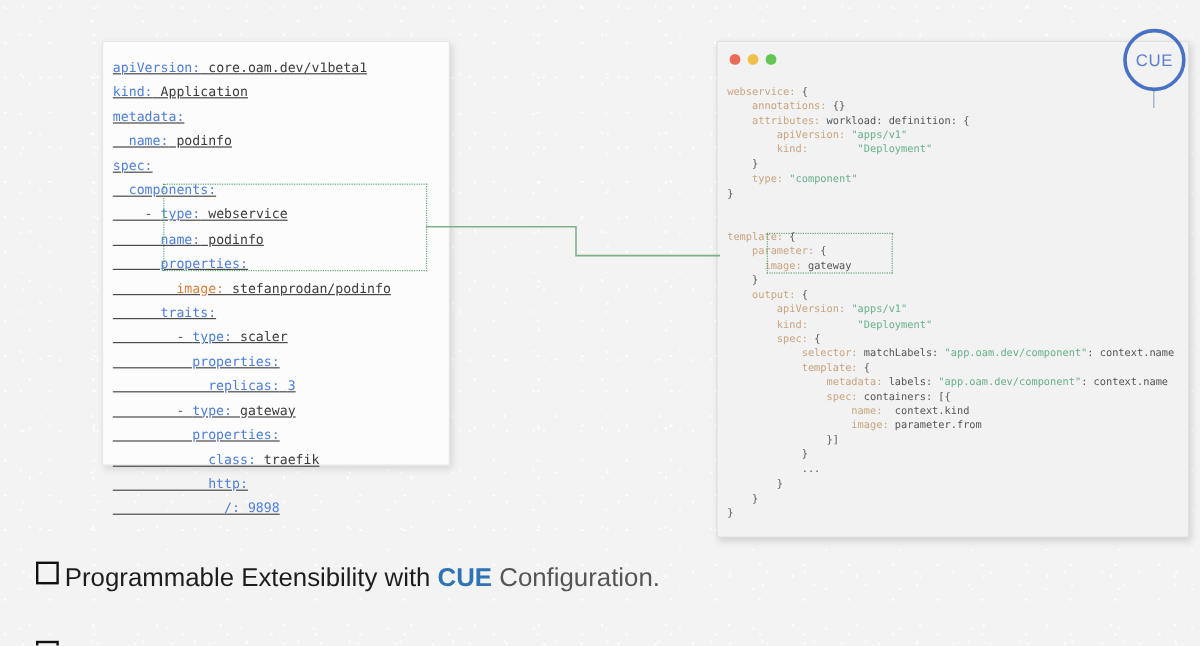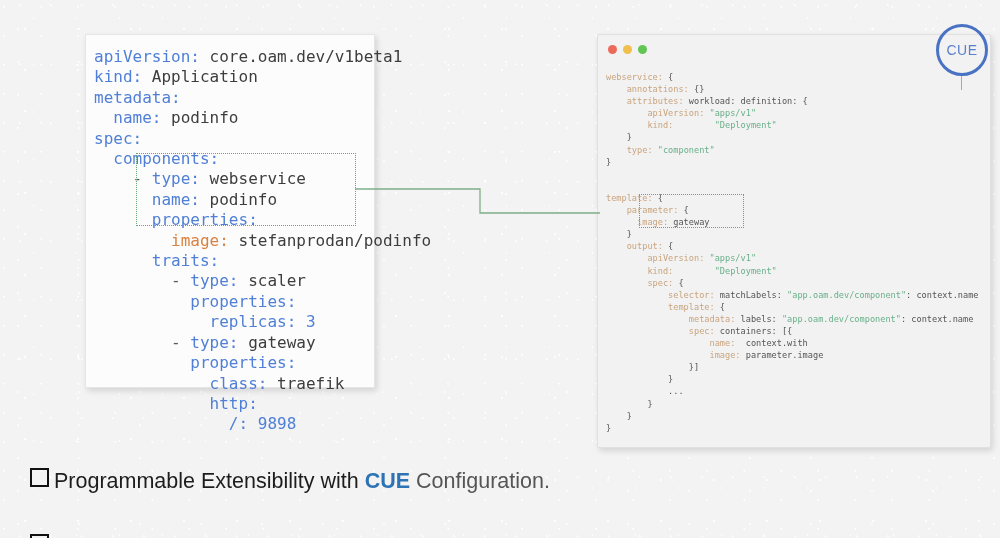--- a/index.html
+++ b/index.html
@@ -79,23 +79,24 @@
   pre.code {
     margin: 0;
     font-family: "DejaVu Sans Mono", "Liberation Mono", monospace;
     white-space: pre;
   }
 
   #yaml-code {
     position: absolute;
     left: 8px;
     top: 12px;
-    font-size: 16px;
+    font-size: 11px;
     line-height: 20.4px;
     color: #4a4a4a;
+    text-decoration: underline;
   }
   #yaml-code .k   { color: #4f7fd6; }   
   #yaml-code .ko  { color: #d98140; }   
   #yaml-code .v   { color: #3d3d3d; }   
   #yaml-code .n   { color: #4f7fd6; }   
   #yaml-code .d   { color: #5a5a5a; }   
 
   #cue-code {
     position: absolute;
     left: 8px;
@@ -235,22 +236,22 @@
 <span class="k">      image:</span><span class="p"> gateway</span>
 <span class="p">    }</span>
 <span class="k">    output:</span><span class="p"> {</span>
 <span class="k">        apiVersion:</span><span class="p"> </span><span class="s">"apps/v1"</span>
 <span class="k">        kind:</span><span class="p">        </span><span class="s">"Deployment"</span>
 <span class="k">        spec:</span><span class="p"> {</span>
 <span class="k">            selector:</span><span class="p"> matchLabels: </span><span class="s">"app.oam.dev/component"</span><span class="p">: context.name</span>
 <span class="k">            template:</span><span class="p"> {</span>
 <span class="k">                metadata:</span><span class="p"> labels: </span><span class="s">"app.oam.dev/component"</span><span class="p">: context.name</span>
 <span class="k">                spec:</span><span class="p"> containers: [{</span>
-<span class="k">                    name:</span><span class="p">  context.with</span>
-<span class="k">                    image:</span><span class="p"> parameter.image</span>
+<span class="k">                    name:</span><span class="p">  context.kind</span>
+<span class="k">                    image:</span><span class="p"> parameter.from</span>
 <span class="p">                }]</span>
 <span class="p">            }</span>
 <span class="p">            ...</span>
 <span class="p">        }</span>
 <span class="p">    }</span>
 <span class="p">}</span></pre>
 </div>
 <div class="hl" id="hl-cue"></div>
 
 <div id="cue-badge-tail"></div>

